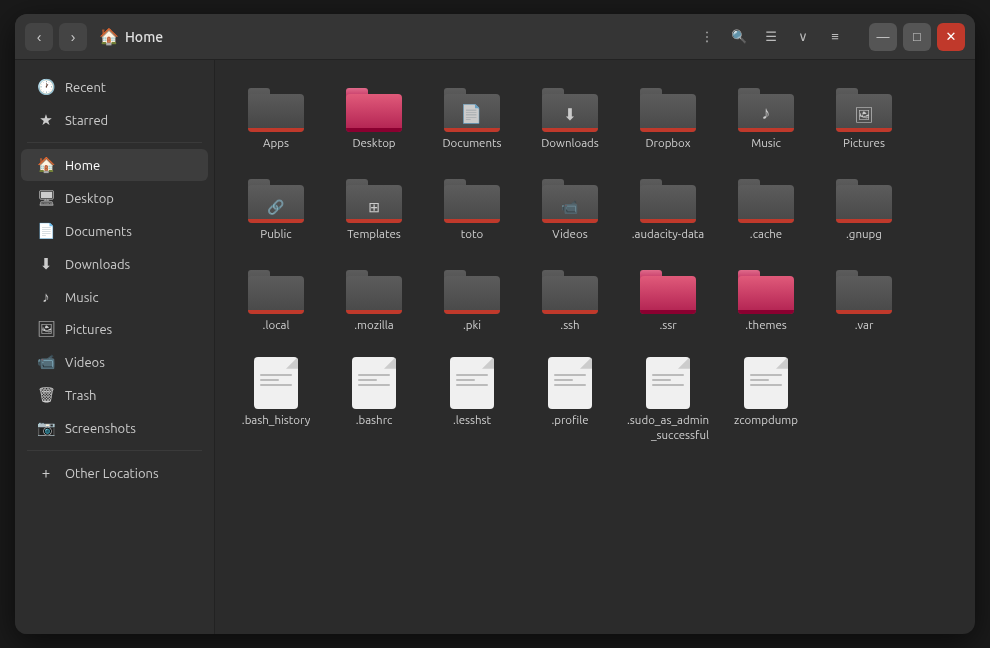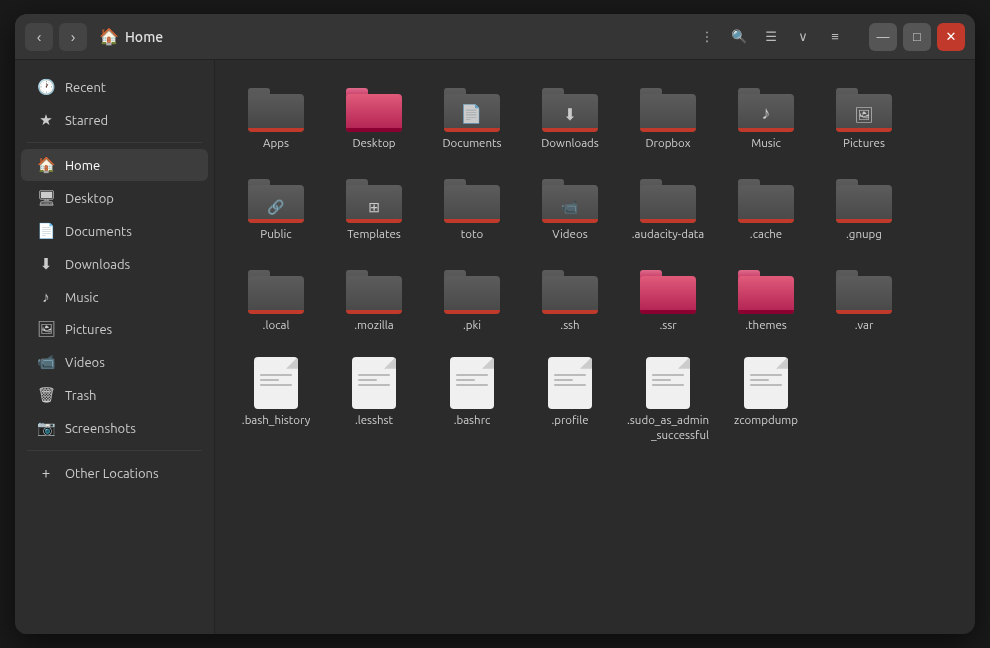--- a/index.html
+++ b/index.html
@@ -502,35 +502,35 @@
         <div class="doc-icon">
           <div class="doc-body">
             <div class="doc-fold"></div>
             <div class="doc-lines">
               <div class="doc-line"></div>
               <div class="doc-line short"></div>
               <div class="doc-line"></div>
             </div>
           </div>
         </div>
-        <span class="file-label">.lesshst</span>
+        <span class="file-label">.bashrc</span>
       </div>
 
       <div class="file-item">
         <div class="doc-icon">
           <div class="doc-body">
             <div class="doc-fold"></div>
             <div class="doc-lines">
               <div class="doc-line"></div>
               <div class="doc-line short"></div>
               <div class="doc-line"></div>
             </div>
           </div>
         </div>
-        <span class="file-label">.bashrc</span>
+        <span class="file-label">.lesshst</span>
       </div>
       <div class="file-item">
         <div class="doc-icon">
           <div class="doc-body">
             <div class="doc-fold"></div>
             <div class="doc-lines">
               <div class="doc-line"></div>
               <div class="doc-line short"></div>
               <div class="doc-line"></div>
             </div>

